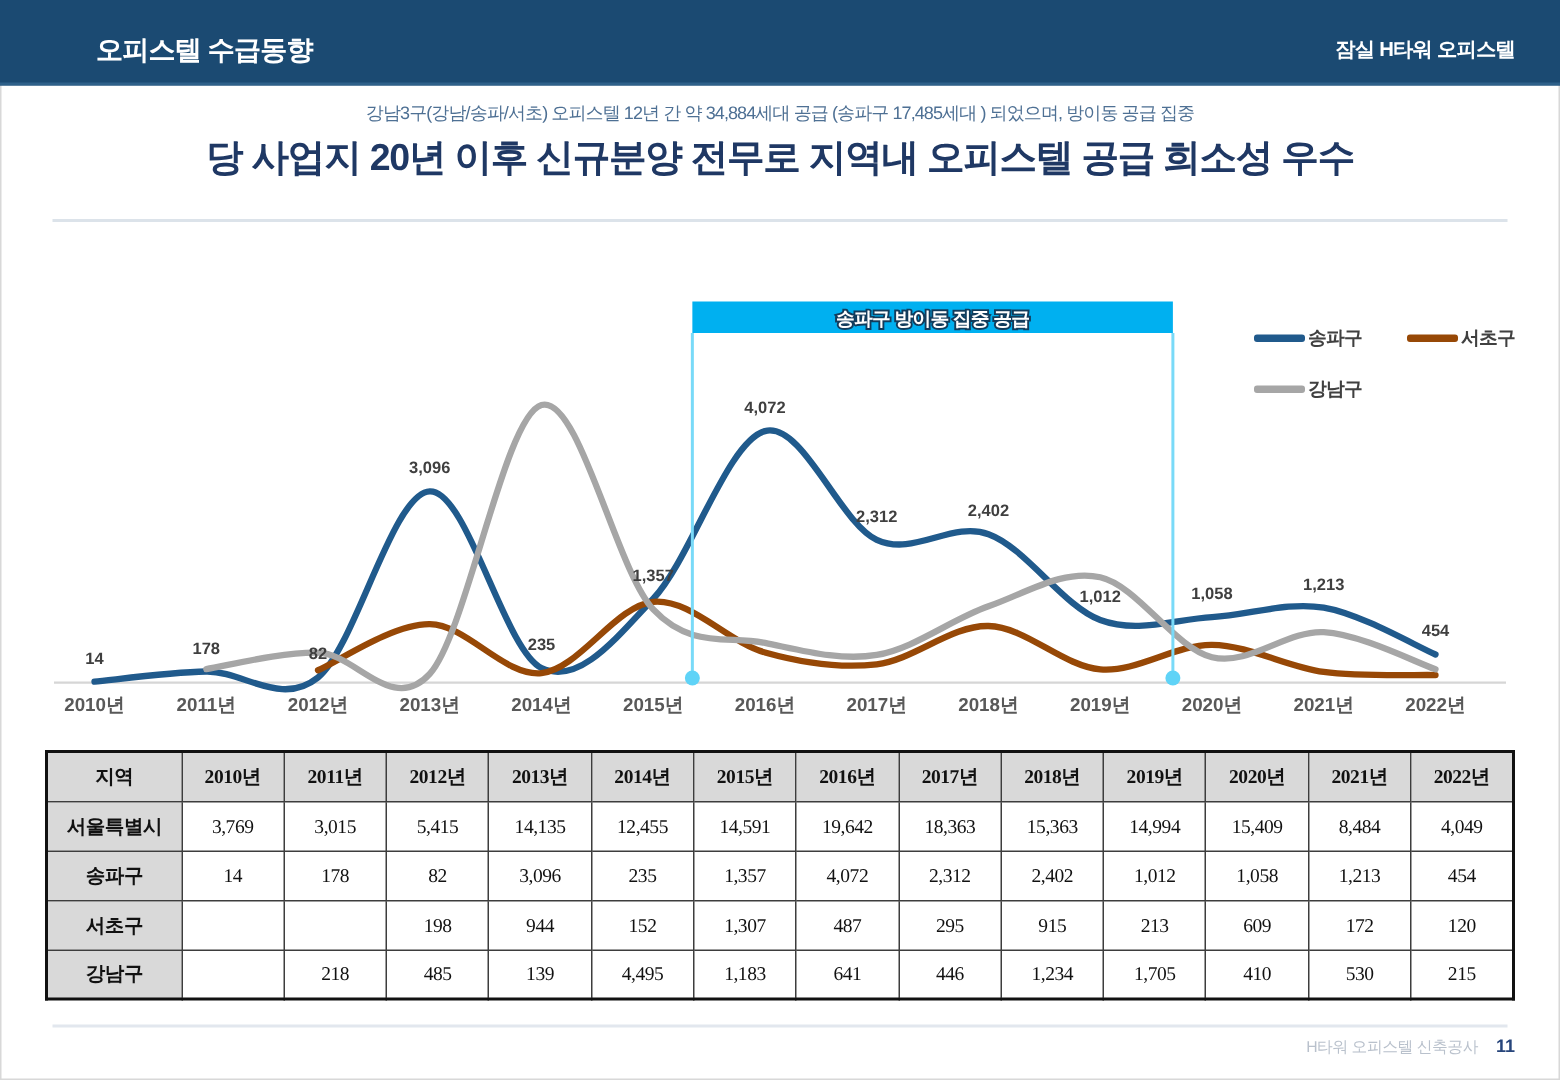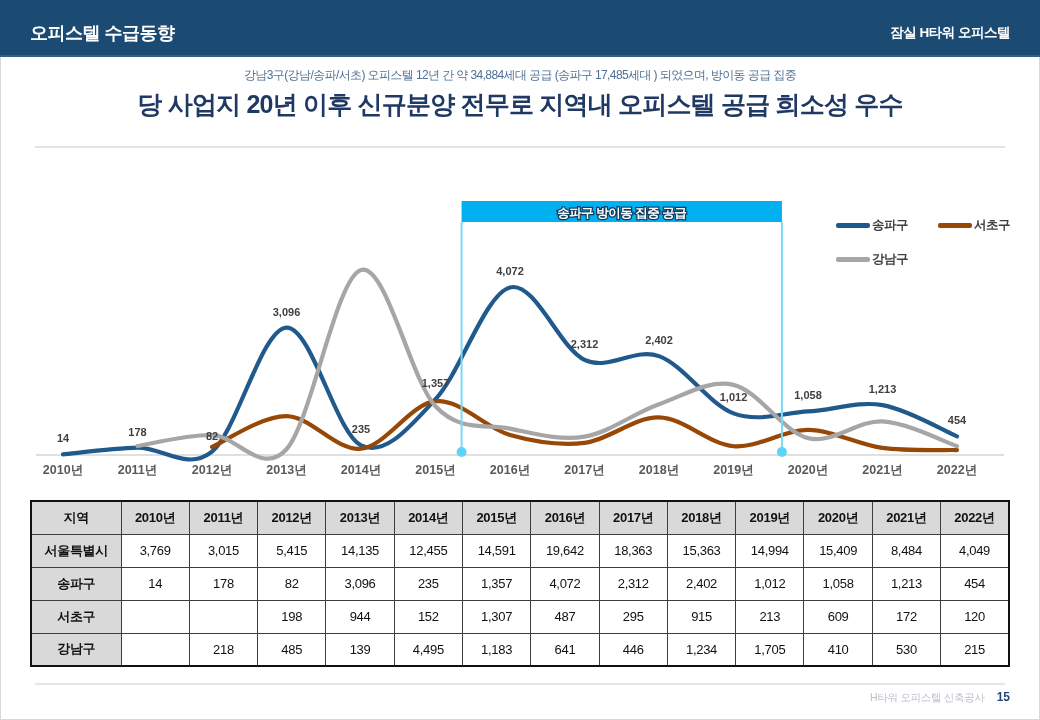--- a/index.html
+++ b/index.html
@@ -10,21 +10,21 @@
   }
   .slide { position:absolute; inset:0; background:#fff; box-shadow:inset 0 0 0 1px #d8d8d8; }
 
   
   .topbar {
     position:absolute; top:0; left:0; width:1040px; height:57px;
     background:#1b4a72; border-bottom:2px solid #2e6089;
     display:flex; align-items:center; justify-content:space-between;
     padding:10px 30px 0 30px;
   }
-  .topbar-title { color:#fff; font-size:18px; font-weight:bold; letter-spacing:-0.5px; }
+  .topbar-title { color:#fff; font-size:18px; font-weight:bold; letter-spacing:-0.5px;margin-left:34px; }
   .topbar-right { color:#fff; font-size:13.5px; font-weight:bold; letter-spacing:-0.5px; }
 
   
   .intro { position:absolute; top:67px; left:0; width:1040px; text-align:center; }
   .intro-sub { font-size:12px; color:#4e7094; letter-spacing:-0.6px; }
   .intro-title { margin-top:4px; font-size:25px; font-weight:bold; color:#1f3864; letter-spacing:-0.8px; }
   .divider-top { position:absolute; top:146px; left:35px; width:970px; height:2px; background:#dce3ea; }
 
   
   .section-head { position:absolute; top:167px; left:36px; display:flex; align-items:center; gap:9px; }
@@ -37,21 +37,21 @@
   .legend {
     position:absolute; top:24px; right:0;
     display:grid; grid-template-columns:auto auto; gap:17px 30px;
   }
   .legend-item { display:flex; align-items:center; gap:2px; }
   .legend-swatch { width:34px; height:4.5px; border-radius:2px; }
   .legend-label { font-size:12.5px; font-weight:bold; color:#404040; letter-spacing:-0.5px; }
 
   
   .table-wrap { position:absolute; top:500px; left:30px; width:980px; }
-  table { width:100%; border-collapse:collapse; table-layout:fixed; border:2.5px solid #111; }
+  table { width:100%; border-collapse:collapse; table-layout:fixed; border:2.5px solid #111;font-family:Liberation Serif, serif; }
   th, td {
     border:1px solid #3d3d3d; text-align:center; vertical-align:middle;
     height:33px; font-size:13px; color:#111; padding:0 2px;
     letter-spacing:-0.3px; overflow:hidden; white-space:nowrap;
   }
   thead th { background:#d9d9d9; font-weight:bold; }
   tbody th { background:#d9d9d9; font-weight:bold; }
   tbody td { background:#fff; font-weight:normal; }
 
   
@@ -233,16 +233,16 @@
             <td>530</td>
             <td>215</td>
           </tr>
         </tbody>
     </table>
   </div>
 
   <div class="footer-line"></div>
   <div class="footer">
     <span class="footer-text">H타워 오피스텔 신축공사</span>
-    <span class="footer-page">15</span>
+    <span class="footer-page">11</span>
   </div>
 
 </div>
 
 </body></html>

